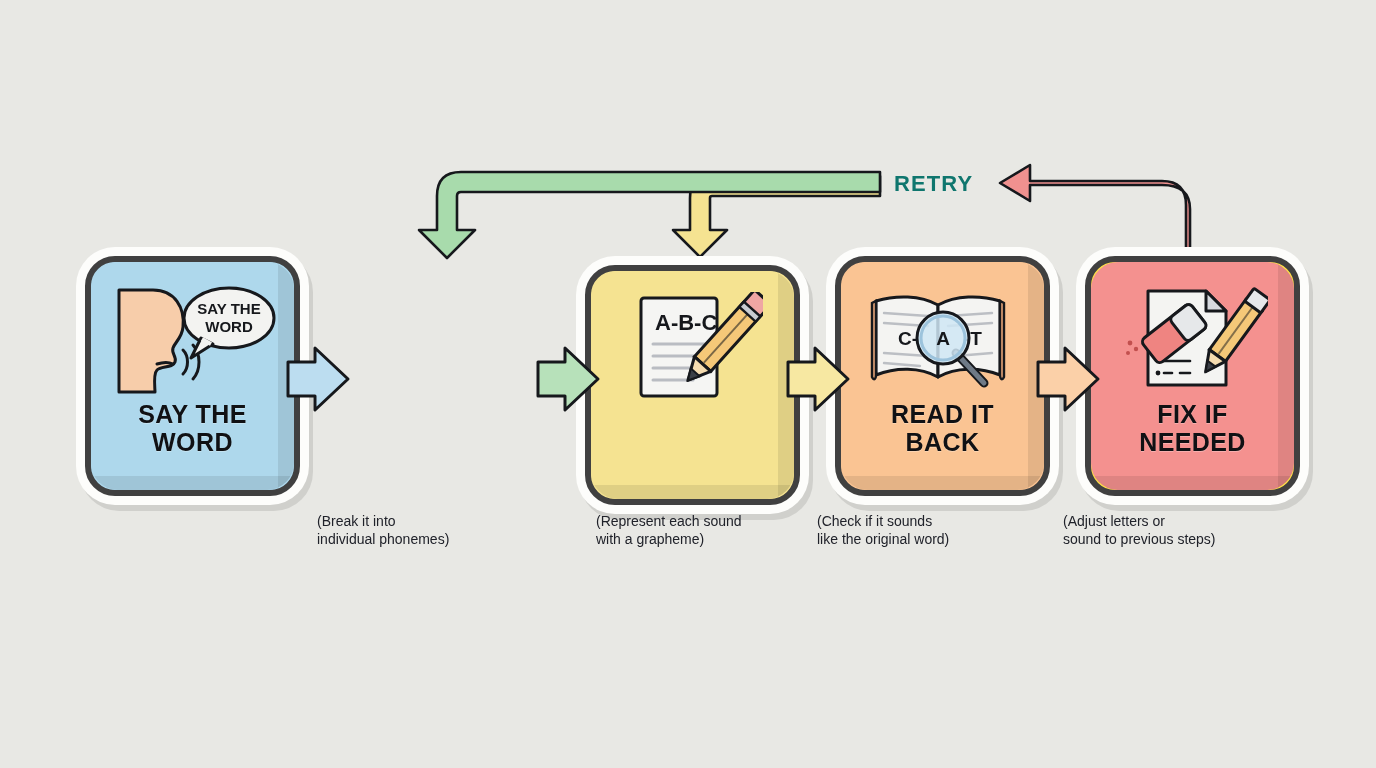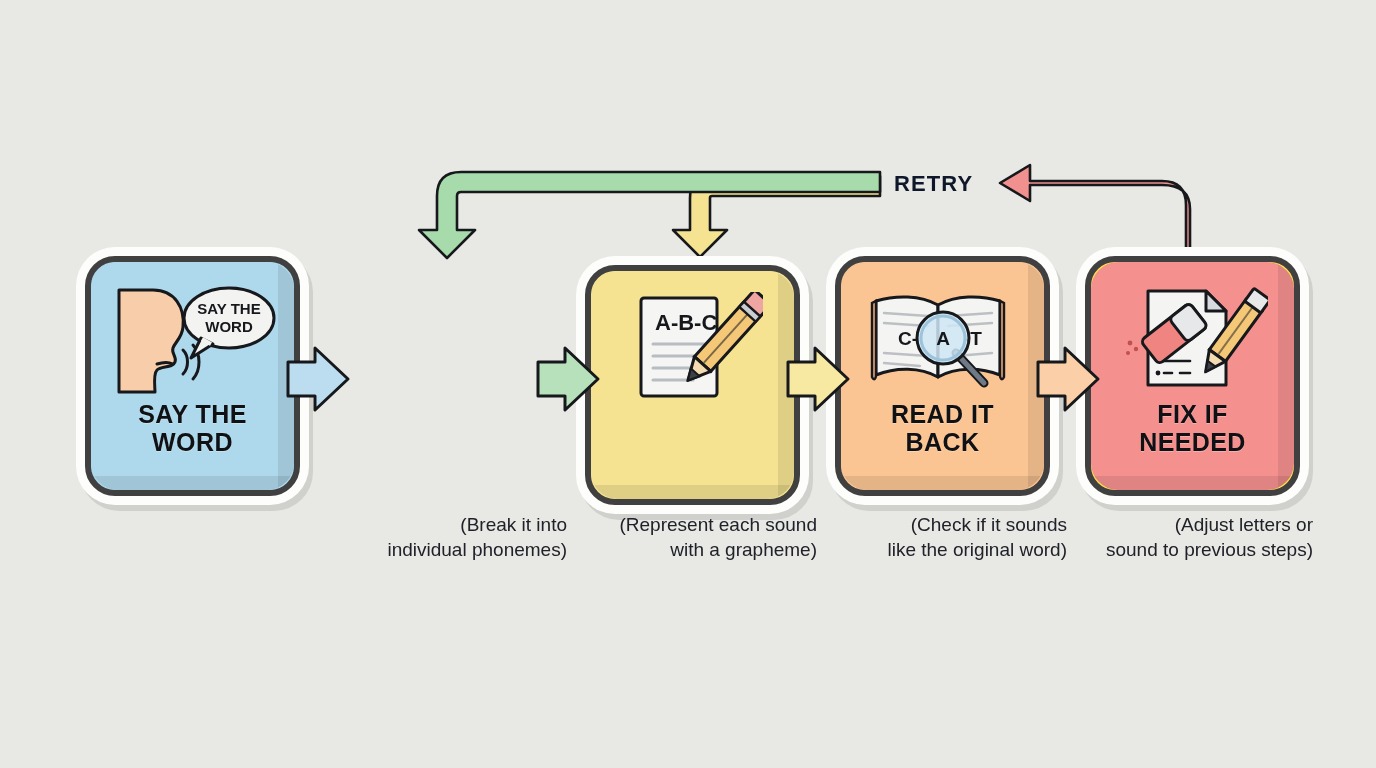--- a/index.html
+++ b/index.html
@@ -83,33 +83,33 @@
     letter-spacing: 0.4px;
     line-height: 1.12;
     text-align: center;
     color: #101114;
     text-shadow: 0 1px 0 rgba(255,255,255,0.28);
   }
   .card-title .l2 { display: block; }
   .subtitle {
     position: absolute;
     width: 250px;
-    text-align: right;
-    font-size: 19px;
+    text-align: left;
+    font-size: 14px;
     line-height: 1.32;
     color: #20222a;
     top: 512px;
   }
   .subtitle .l2 { display: block; }
   .retry-label {
     position: absolute;
     font-size: 22px;
     font-weight: 700;
     letter-spacing: 1.1px;
-    color: #0f172a;
+    color: #0f766e;
     left: 894px;
     top: 171px;
   }
 </style>
 </head>
 <body>
 
 <div id="stage">
 
   <svg class="svg-layer" viewBox="0 0 1376 768" xmlns="http://www.w3.org/2000/svg">
@@ -290,21 +290,21 @@
     </g>
     <g>
       <path d="M1038 362 L1065 362 L1065 348 L1098 379 L1065 410 L1065 396 L1038 396 Z" fill="#fbd0a8" stroke="#16181c" stroke-width="3" stroke-linejoin="round"></path>
     </g>
   </svg>
 
   <div class="subtitle" style="left:317px;">
     <span>(Break it into</span>
     <span class="l2">individual phonemes)</span>
   </div>
-  <div class="subtitle" style="left:567px;">
+  <div class="subtitle" style="left:596px;">
     <span>(Represent each sound</span>
     <span class="l2">with a grapheme)</span>
   </div>
   <div class="subtitle" style="left:817px;">
     <span>(Check if it sounds</span>
     <span class="l2">like the original word)</span>
   </div>
   <div class="subtitle" style="left:1063px;">
     <span>(Adjust letters or</span>
     <span class="l2">sound to previous steps)</span>

